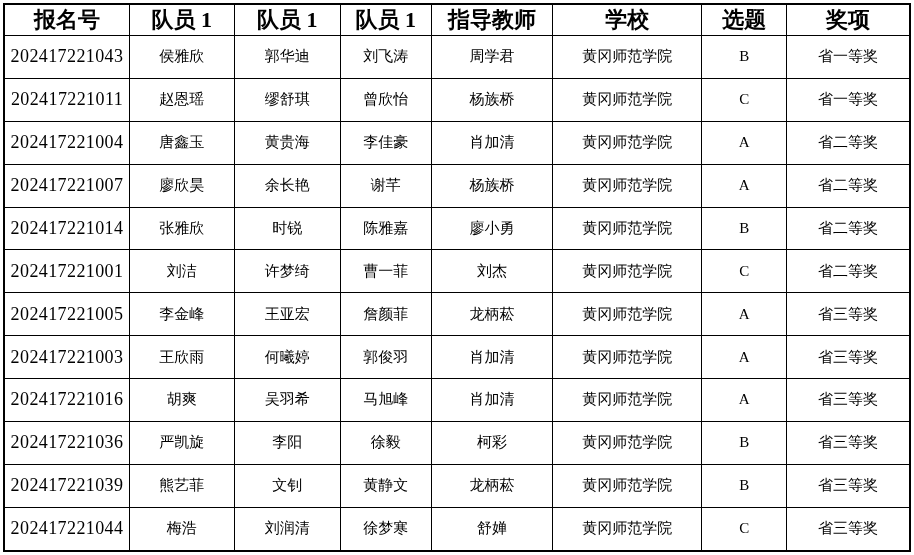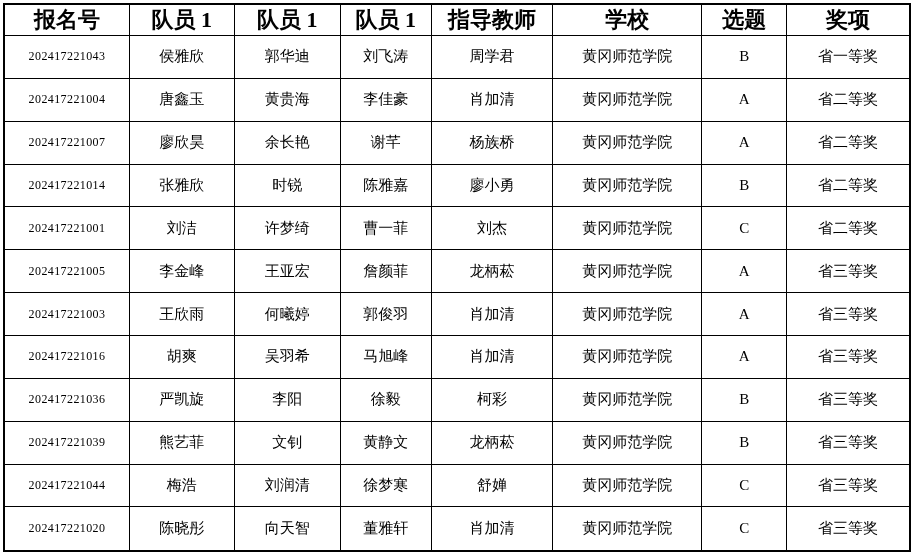--- a/index.html
+++ b/index.html
@@ -39,21 +39,21 @@
   table.results th {
     font-size: 22px;
     font-weight: bold;
     margin-left: 31px;
   }
   table.results td {
     font-size: 15px;
     font-weight: normal;
   }
   table.results td.col-reg {
-    font-size: 12px;
+    font-size: 18px;
     letter-spacing: 0.4px;
     text-align: center;
   }
   table.results td.col-topic {
     font-size: 15px;
   }
   
   col.c-reg    { width: 13.85%; }
   col.c-m1     { width: 11.54%; }
   col.c-m2     { width: 11.76%; }
@@ -95,20 +95,30 @@
           <td class="col-reg">202417221043</td>
           <td>侯雅欣</td>
           <td>郭华迪</td>
           <td>刘飞涛</td>
           <td>周学君</td>
           <td>黄冈师范学院</td>
           <td class="col-topic">B</td>
           <td>省一等奖</td>
         </tr>
         <tr>
+          <td class="col-reg">202417221011</td>
+          <td>赵恩瑶</td>
+          <td>缪舒琪</td>
+          <td>曾欣怡</td>
+          <td>杨族桥</td>
+          <td>黄冈师范学院</td>
+          <td class="col-topic">C</td>
+          <td>省一等奖</td>
+        </tr>
+        <tr>
           <td class="col-reg">202417221004</td>
           <td>唐鑫玉</td>
           <td>黄贵海</td>
           <td>李佳豪</td>
           <td>肖加清</td>
           <td>黄冈师范学院</td>
           <td class="col-topic">A</td>
           <td>省二等奖</td>
         </tr>
         <tr>
@@ -194,25 +204,15 @@
         <tr>
           <td class="col-reg">202417221044</td>
           <td>梅浩</td>
           <td>刘润清</td>
           <td>徐梦寒</td>
           <td>舒婵</td>
           <td>黄冈师范学院</td>
           <td class="col-topic">C</td>
           <td>省三等奖</td>
         </tr>
-        <tr>
-          <td class="col-reg">202417221020</td>
-          <td>陈晓彤</td>
-          <td>向天智</td>
-          <td>董雅轩</td>
-          <td>肖加清</td>
-          <td>黄冈师范学院</td>
-          <td class="col-topic">C</td>
-          <td>省三等奖</td>
-        </tr>
       </tbody>
   </table>
 </div>
 
 </body></html>

